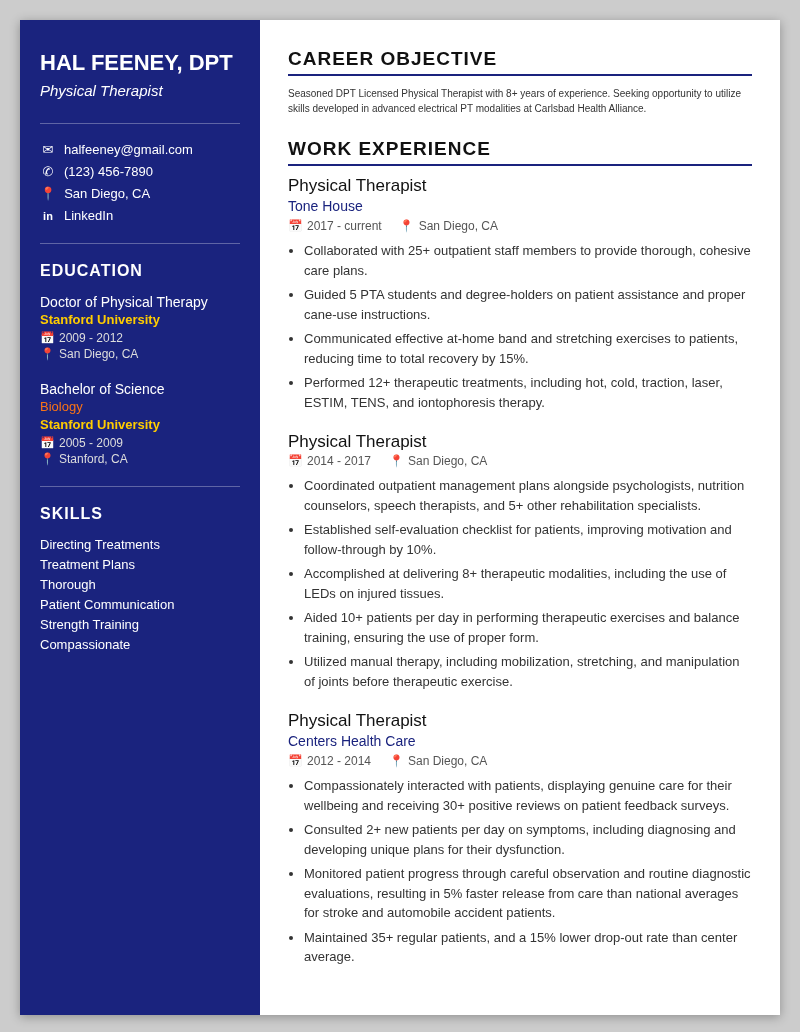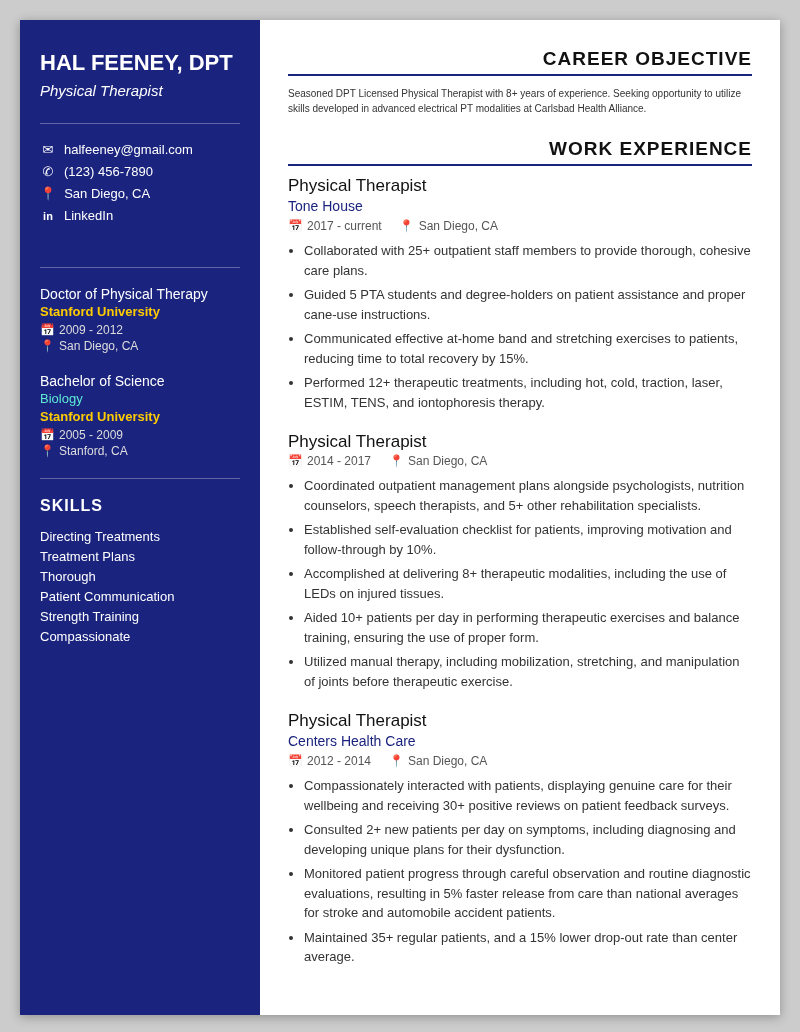--- a/index.html
+++ b/index.html
@@ -33,21 +33,21 @@
       line-height: 1.2;
       margin-bottom: 6px;
     }
     .sidebar-title {
       font-style: italic;
       font-size: 15px;
       color: #fff;
       margin-bottom: 24px;
     }
     .contact-section {
-      margin-bottom: 44px;
+      margin-bottom: 20px;
     }
     .contact-item {
       display: flex;
       align-items: center;
       gap: 8px;
       font-size: 13px;
       color: #fff;
       margin-bottom: 7px;
     }
     .contact-icon {
@@ -71,21 +71,21 @@
     .edu-block {
       margin-bottom: 20px;
     }
     .edu-degree {
       font-size: 14px;
       color: #fff;
       margin-bottom: 2px;
     }
     .edu-field {
       font-size: 13px;
-      color: #5eead4;
+      color: #f97316;
       margin-bottom: 3px;
     }
     .edu-university {
       font-size: 13px;
       font-weight: bold;
       color: #ffcc00;
       margin-bottom: 4px;
     }
     .edu-meta {
       font-size: 12px;
@@ -118,21 +118,20 @@
     }
     .section-title {
       font-size: 19px;
       font-weight: bold;
       text-transform: uppercase;
       letter-spacing: 1px;
       color: #111;
       border-bottom: 2px solid #1a237e;
       padding-bottom: 4px;
       margin-bottom: 10px;
-      text-align: right;
     }
     .career-objective {
       margin-bottom: 22px;
     }
     .career-objective p {
       font-size: 10px;
       color: #333;
       line-height: 1.5;
     }
     .work-experience {
@@ -205,20 +204,21 @@
         <span>San Diego, CA</span>
       </div>
       <div class="contact-item">
         <span class="contact-icon icon-linkedin"></span>
         <span>LinkedIn</span>
       </div>
     </div>
 
     <hr class="sidebar-divider">
 
+    <div class="sidebar-section-title">EDUCATION</div>
 
     <div class="edu-block">
       <div class="edu-degree">Doctor of Physical Therapy</div>
       <div class="edu-university">Stanford University</div>
       <div class="edu-meta">
         <span>📅</span>
         <span>2009 - 2012</span>
       </div>
       <div class="edu-location">
         <span>📍</span>

